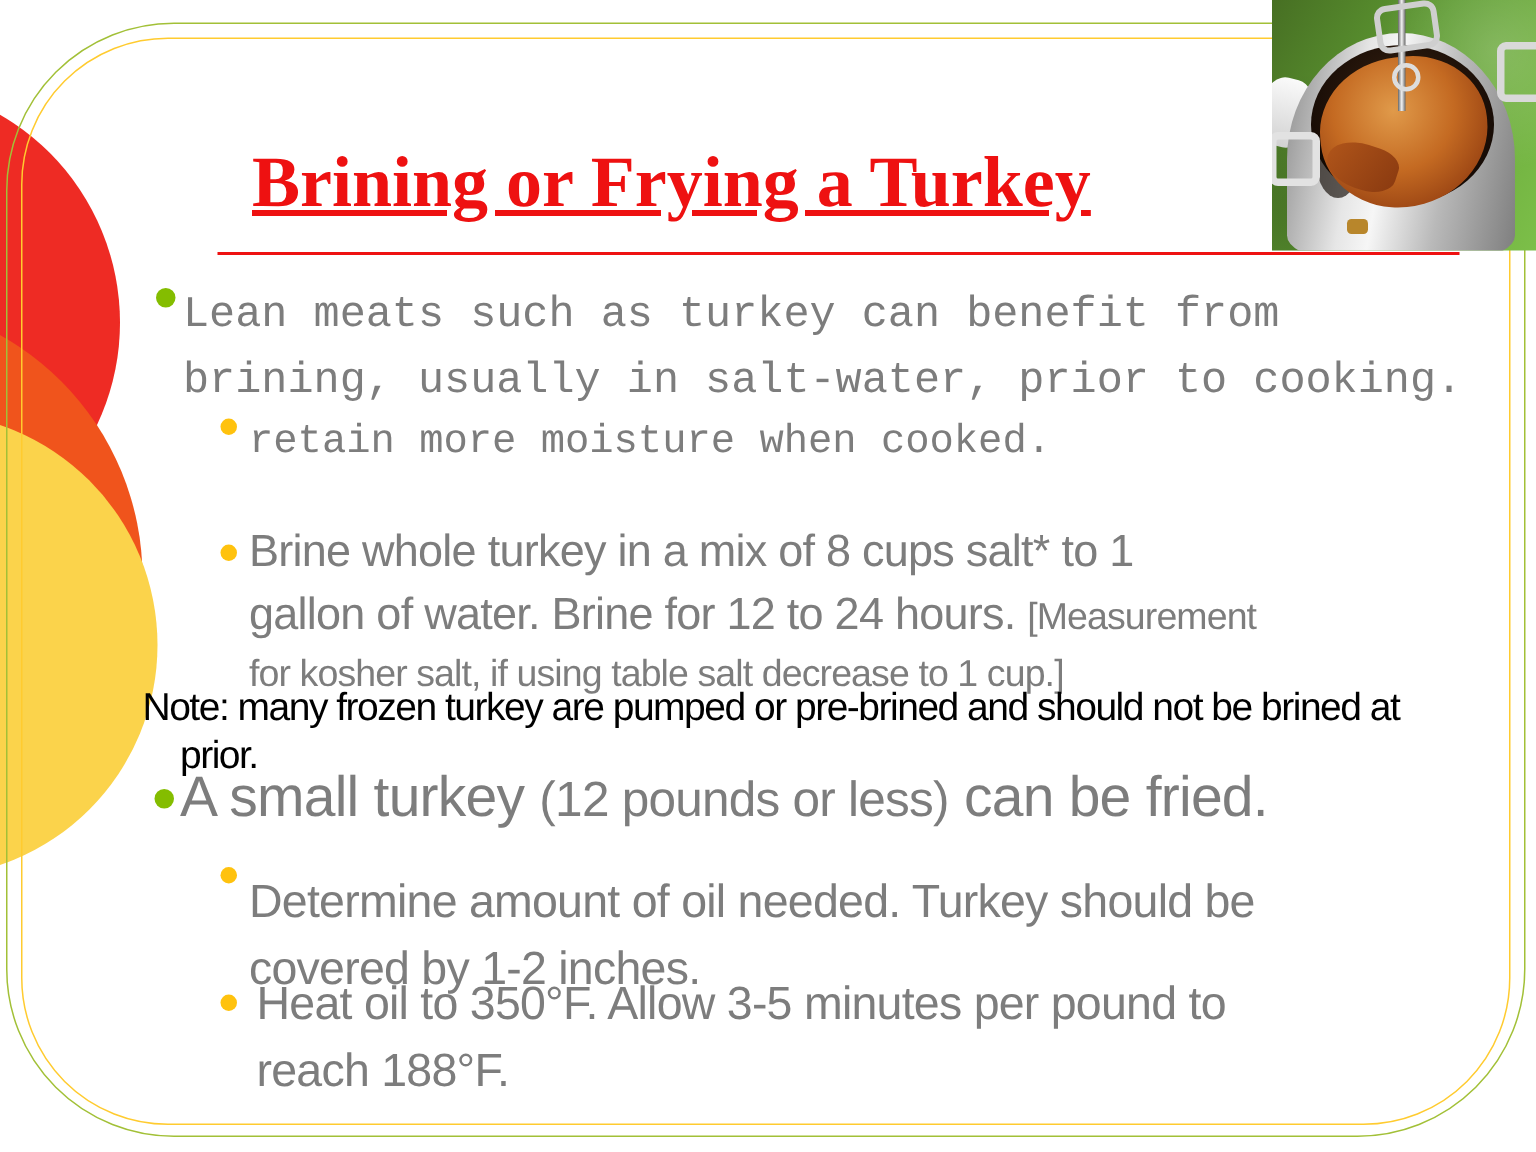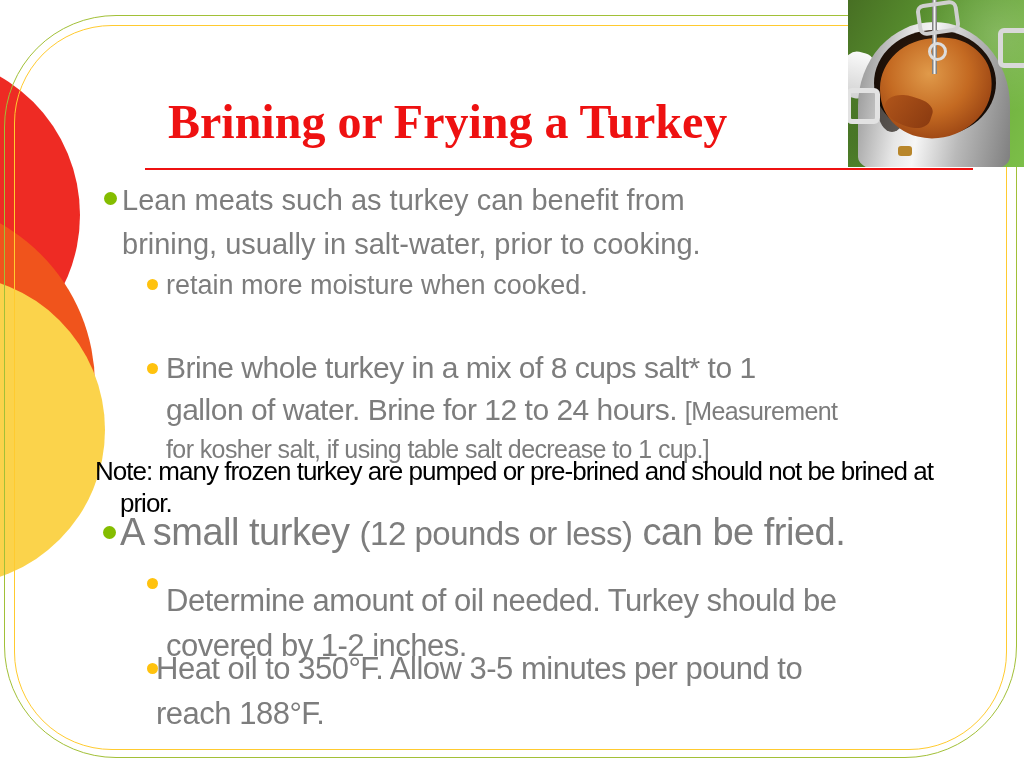--- a/index.html
+++ b/index.html
@@ -25,43 +25,43 @@
   .circle-orange{left:-275px;top:200px;width:370px;height:370px;background:var(--circle-orange);z-index:2;}
   .circle-yellow{left:-205px;top:275px;width:310px;height:310px;background:var(--circle-yellow);z-index:3;}
   
   .frame{position:absolute;z-index:4;background:transparent;pointer-events:none;}
   .frame-green{left:4px;top:15px;width:1011px;height:741px;border:1.6px solid var(--border-green);border-radius:112px;}
   .frame-yellow{left:14px;top:25px;width:991px;height:723px;border:1.6px solid var(--border-yellow);border-radius:98px;}
   
   .title{
     position:absolute;left:168px;top:94px;z-index:5;
     font-family:"Liberation Serif",serif;font-weight:bold;
-    font-size:48px;line-height:56px;color:var(--title-red);white-space:nowrap;
+    font-size:48px;line-height:56px;color:var(--title-red);white-space:nowrap;text-decoration:underline;
   }
   .title-underline{position:absolute;left:145px;top:168px;width:828px;height:2.4px;background:var(--title-red);z-index:5;}
   
   .tblock{position:absolute;z-index:5;color:var(--body-gray);}
   .tline{white-space:nowrap;}
-  .wide{font-family:Liberation Sans, sans-serif;}
+  .wide{font-family:Liberation Mono, monospace;margin-top:10px;}
   .cond{font-family:"Liberation Sans",sans-serif;letter-spacing:-0.5px;}
   .dot{position:absolute;border-radius:50%;z-index:5;}
   .dot-green{width:13px;height:13px;background:var(--bullet-green);}
   .dot-yellow{width:11px;height:11px;background:var(--bullet-yellow);}
   .b1{left:122px;top:178px;font-size:29px;line-height:44px;}
   .b2{left:166px;top:264px;font-size:27px;line-height:43px;}
   .b3{left:166px;top:347px;font-size:30px;line-height:42px;}
   .b3 .small{font-size:25px;letter-spacing:-0.6px;}
   .b3 .l3{font-size:25px;line-height:34px;letter-spacing:-0.6px;}
   .note{left:95px;top:455px;color:var(--note-black);font-family:"Liberation Sans",sans-serif;
         font-size:26px;line-height:32px;letter-spacing:-1px;}
   .note .indent{padding-left:25px;}
   .b4{left:120px;top:508px;font-size:38px;line-height:48px;}
   .b4 .mid{font-size:33px;}
   .b5{left:166px;top:578px;font-size:31px;line-height:45px;}
-  .b6{left:156px;top:646px;font-size:31px;line-height:45px;}
+  .b6{left:171px;top:646px;font-size:31px;line-height:45px;}
   
   .photo{
     position:absolute;right:0;top:0;width:176px;height:167px;z-index:6;overflow:hidden;
     background:
       radial-gradient(circle at 85% 20%, rgba(255,255,255,.18), rgba(255,255,255,0) 40%),
       radial-gradient(circle at 15% 85%, rgba(0,0,0,.22), rgba(0,0,0,0) 45%),
       linear-gradient(120deg,#476f23,#5f9c33 45%,#6fae3e 70%,#7cbf49);
   }
   .photo *{position:absolute;}
   .pot{left:10px;top:22px;width:152px;height:150px;

